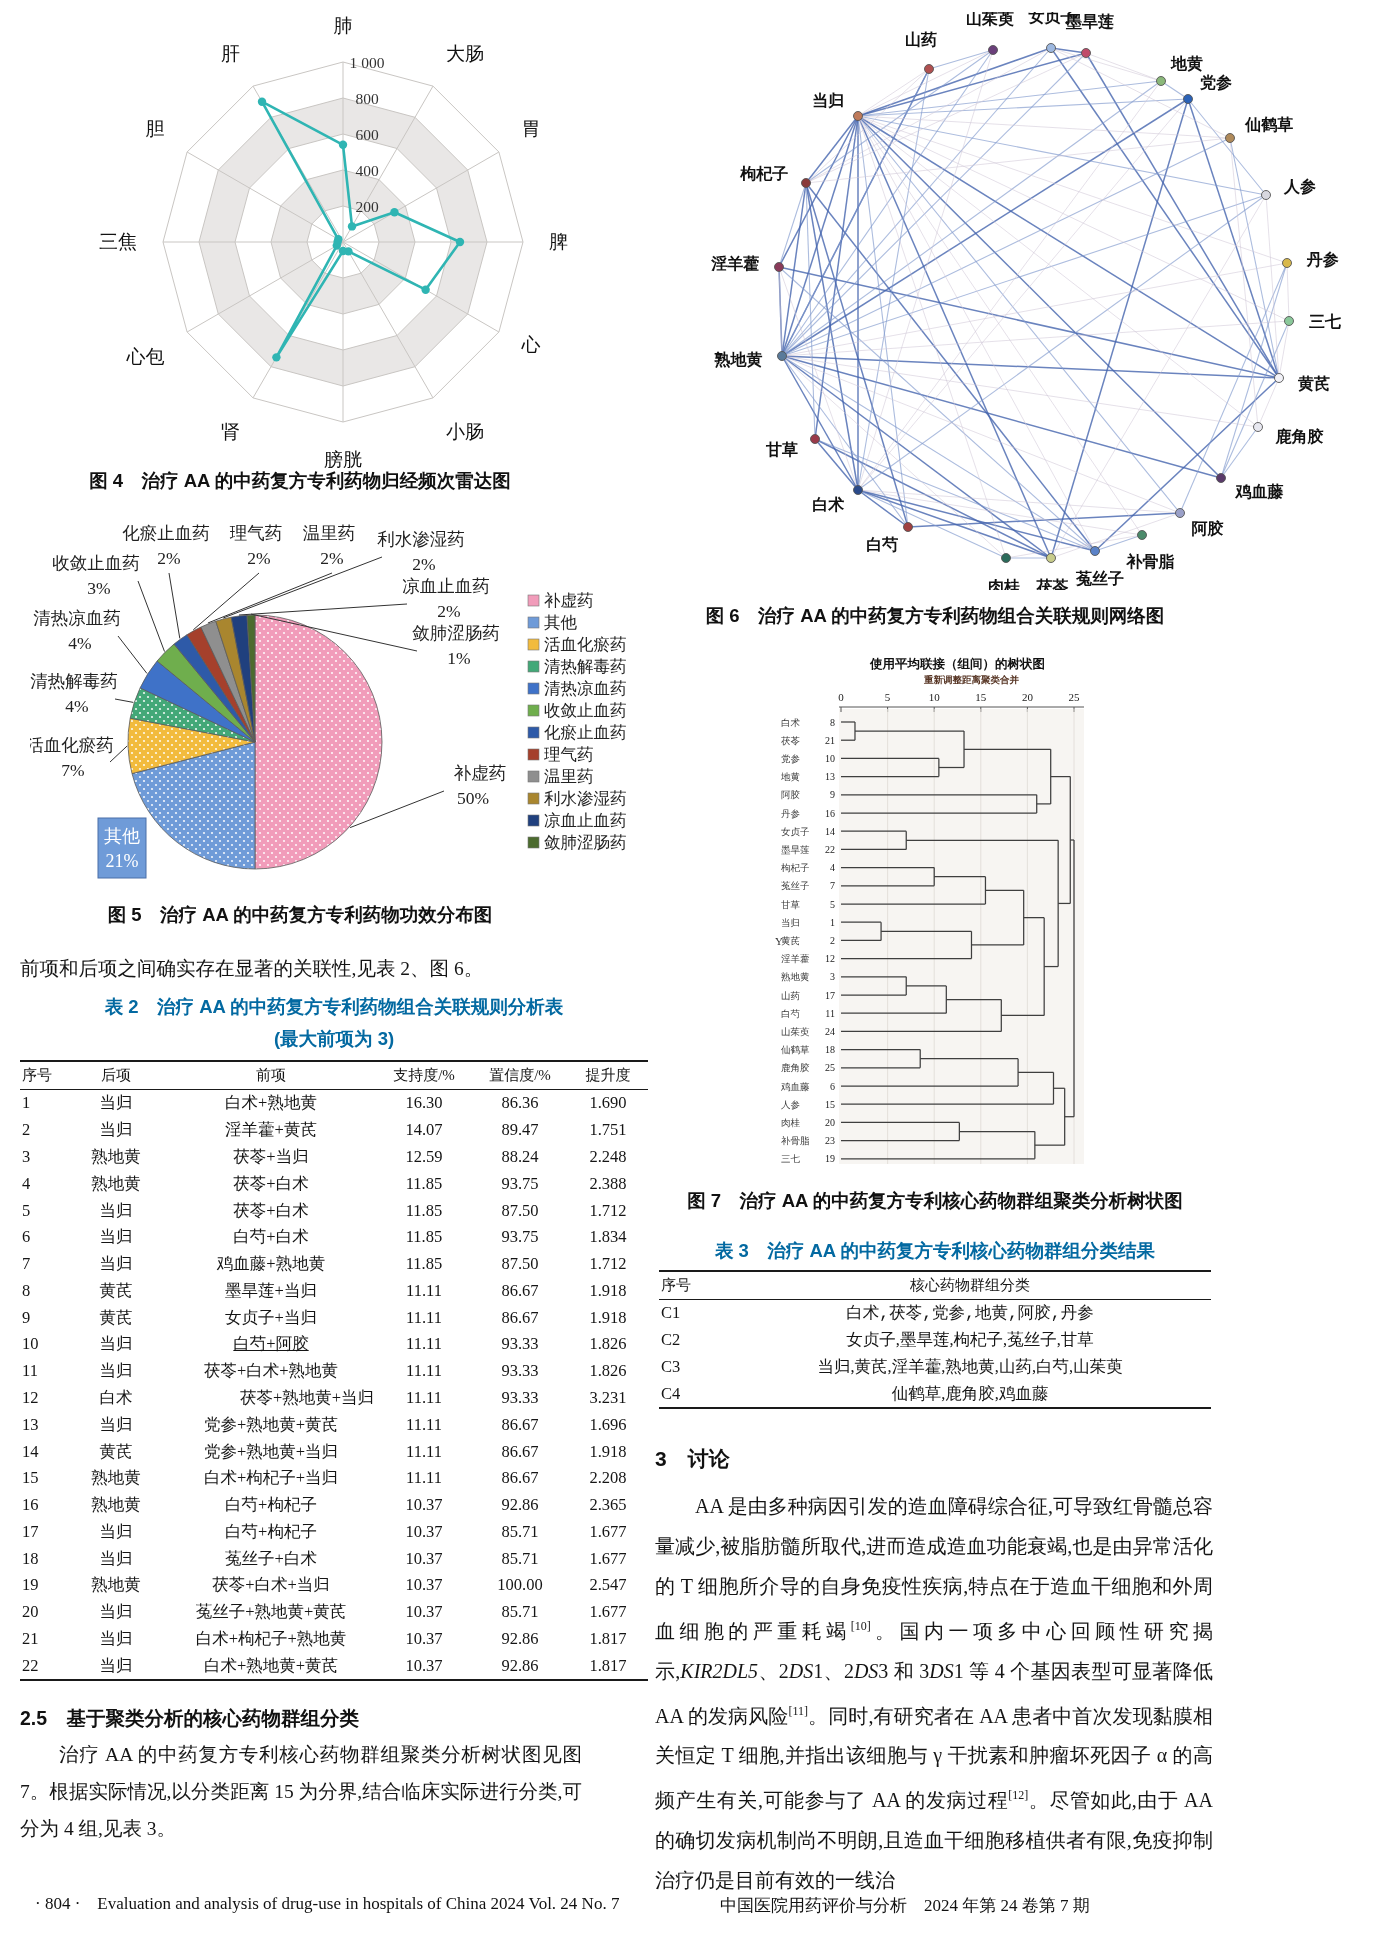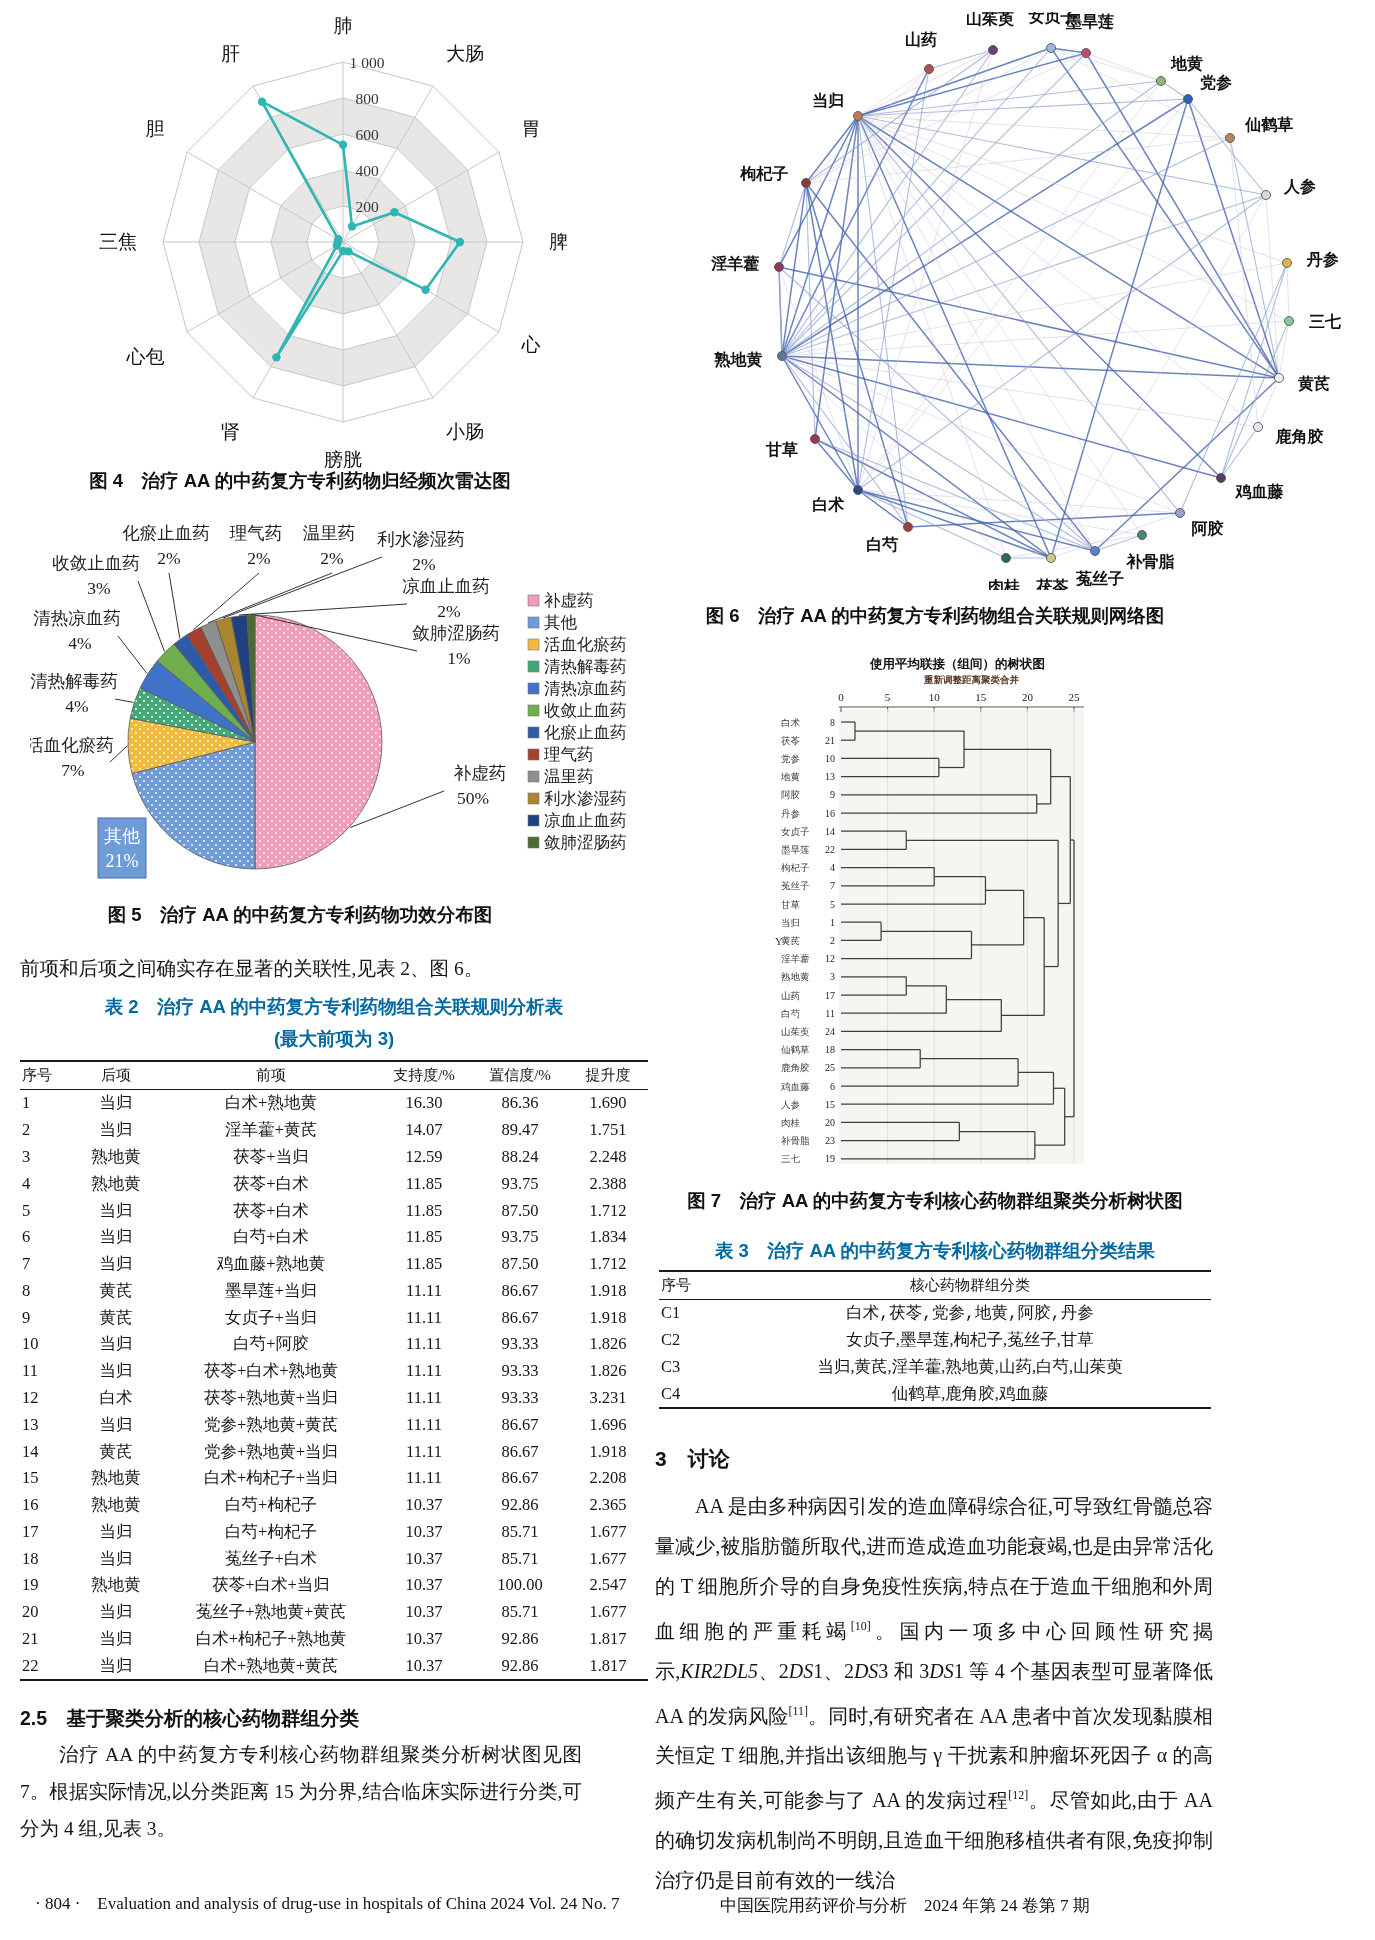--- a/index.html
+++ b/index.html
@@ -289,37 +289,37 @@
             <td style="text-align: left;">9</td>
             <td style="text-align: center;">黄芪</td>
             <td style="text-align: center;">女贞子+当归</td>
             <td style="text-align: center;">11.11</td>
             <td style="text-align: center;">86.67</td>
             <td style="text-align: center;">1.918</td>
           </tr>
           <tr>
             <td style="text-align: left;">10</td>
             <td style="text-align: center;">当归</td>
-            <td style="text-align: center;">白芍+阿胶</td>
+            <td style="text-align: center; text-decoration: underline;">白芍+阿胶</td>
             <td style="text-align: center;">11.11</td>
             <td style="text-align: center;">93.33</td>
             <td style="text-align: center;">1.826</td>
           </tr>
           <tr>
             <td style="text-align: left;">11</td>
             <td style="text-align: center;">当归</td>
             <td style="text-align: center;">茯苓+白术+熟地黄</td>
             <td style="text-align: center;">11.11</td>
             <td style="text-align: center;">93.33</td>
             <td style="text-align: center;">1.826</td>
           </tr>
           <tr>
             <td style="text-align: left;">12</td>
             <td style="text-align: center;">白术</td>
-            <td style="text-align: center;">茯苓+熟地黄+当归</td>
+            <td style="text-align: right;">茯苓+熟地黄+当归</td>
             <td style="text-align: center;">11.11</td>
             <td style="text-align: center;">93.33</td>
             <td style="text-align: center;">3.231</td>
           </tr>
           <tr>
             <td style="text-align: left;">13</td>
             <td style="text-align: center;">当归</td>
             <td style="text-align: center;">党参+熟地黄+黄芪</td>
             <td style="text-align: center;">11.11</td>
             <td style="text-align: center;">86.67</td>

